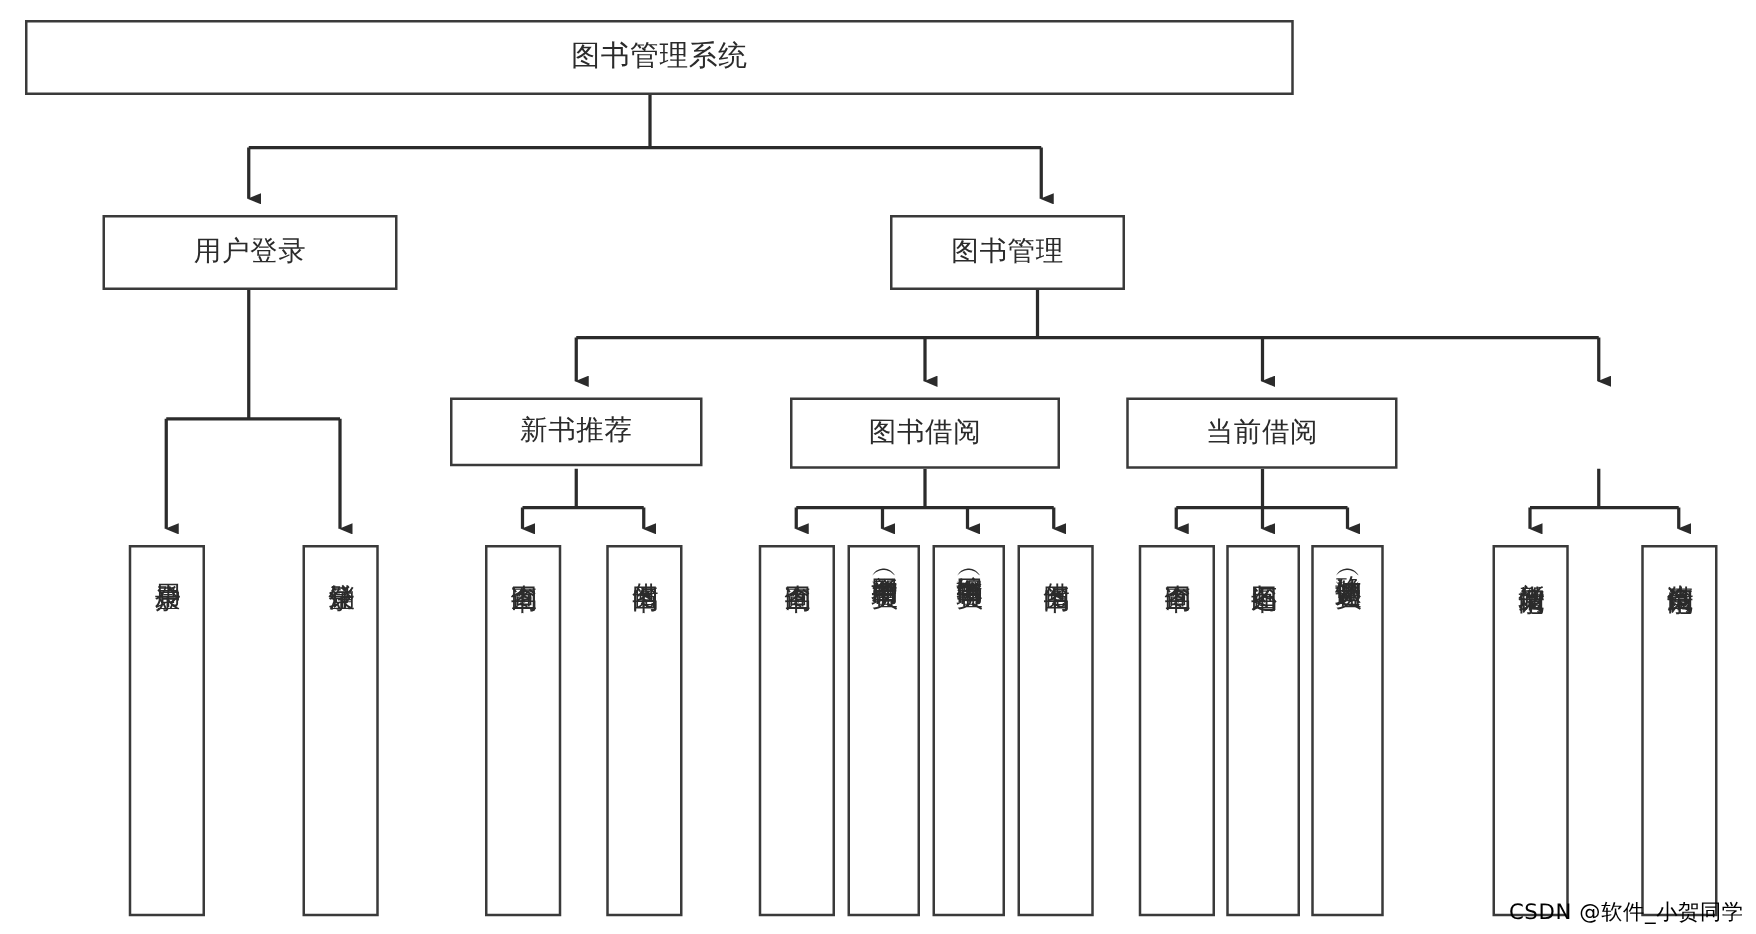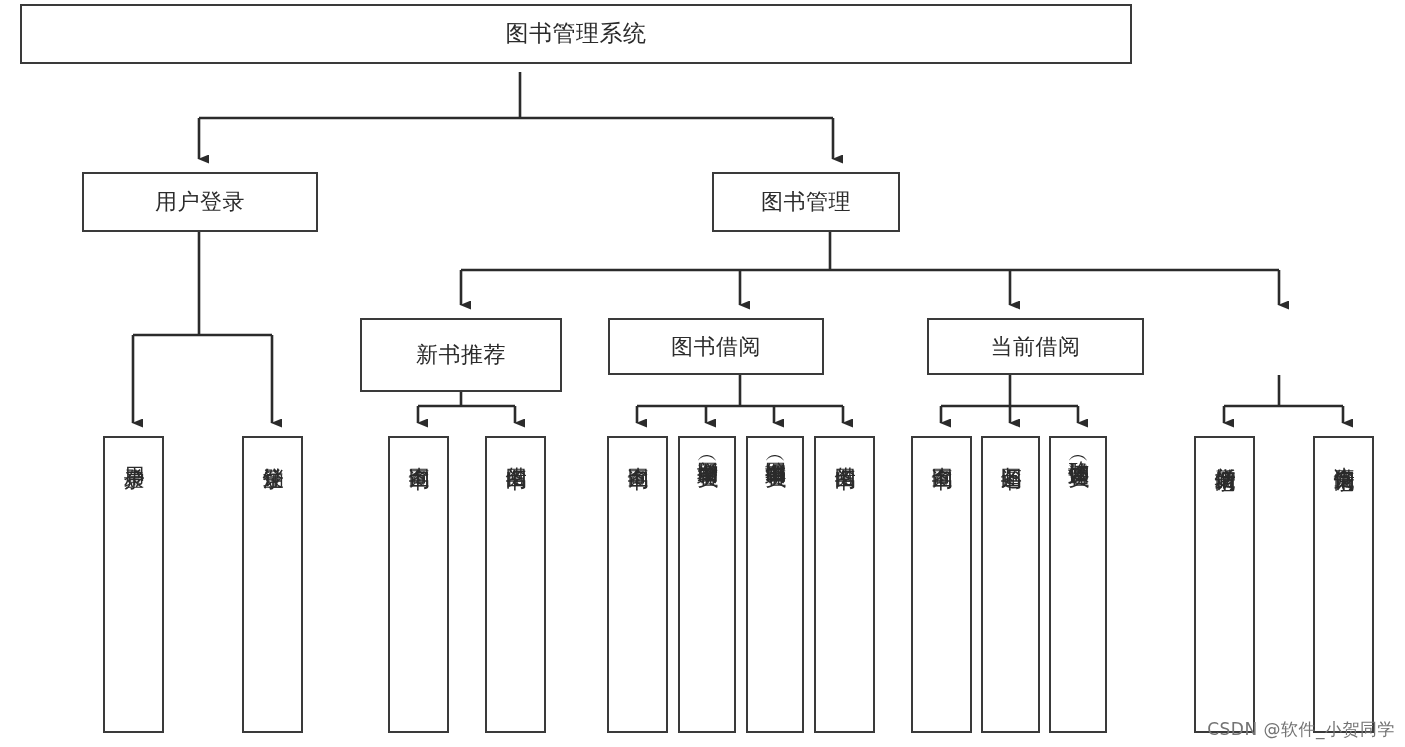--- a/index.html
+++ b/index.html
@@ -65,21 +65,21 @@
     white-space: nowrap;
   }
   .node.vert.tall .node-label {
     padding-top: 0;
   }
   .watermark {
     position: absolute;
     right: 10px;
     bottom: 6px;
     font-size: 17px;
-    color: #737373;
+    color: #000000;
     letter-spacing: 0.5px;
     white-space: nowrap;
     user-select: none;
   }
 </style>
 </head>
 <body>
 
 <div id="diagram-root">
 
@@ -127,38 +127,38 @@
       <path d="M1010,406 L1010,423" marker-end="url(#arrowhead)"></path>
       <path d="M1078,406 L1078,423" marker-end="url(#arrowhead)"></path>
 
       <path d="M1279,375 L1279,406"></path>
       <path d="M1224,406 L1343,406"></path>
       <path d="M1224,406 L1224,423" marker-end="url(#arrowhead)"></path>
       <path d="M1343,406 L1343,423" marker-end="url(#arrowhead)"></path>
     </g>
   </svg>
 
-  <div class="node horiz root" style="left:20px; top:4px; width:1112px; height:60px;">
+  <div class="node horiz root" style="left:20px; top:16px; width:1015px; height:60px;">
     <span class="node-label">图书管理系统</span>
   </div>
 
   <div class="node horiz" style="left:82px; top:172px; width:236px; height:60px;">
     <span class="node-label">用户登录</span>
   </div>
   <div class="node horiz" style="left:712px; top:172px; width:188px; height:60px;">
     <span class="node-label">图书管理</span>
   </div>
 
-  <div class="node horiz" style="left:360px; top:318px; width:202px; height:74px;">
+  <div class="node horiz" style="left:360px; top:318px; width:202px; height:55px;font-family:Liberation Mono, monospace;">
     <span class="node-label">新书推荐</span>
   </div>
-  <div class="node horiz" style="left:608px; top:318px; width:216px; height:57px;">
+  <div class="node horiz" style="left:632px; top:318px; width:216px; height:57px;">
     <span class="node-label">图书借阅</span>
   </div>
-  <div class="node horiz" style="left:927px; top:318px; width:217px; height:57px;">
+  <div class="node horiz" style="left:901px; top:318px; width:217px; height:57px;">
     <span class="node-label">当前借阅</span>
   </div>
 
   <div class="node vert" style="left:103px; top:436px; width:61px; height:297px;">
     <span class="node-label">用户登录</span>
   </div>
   <div class="node vert" style="left:242px; top:436px; width:61px; height:297px;">
     <span class="node-label">注销登录</span>
   </div>
 

